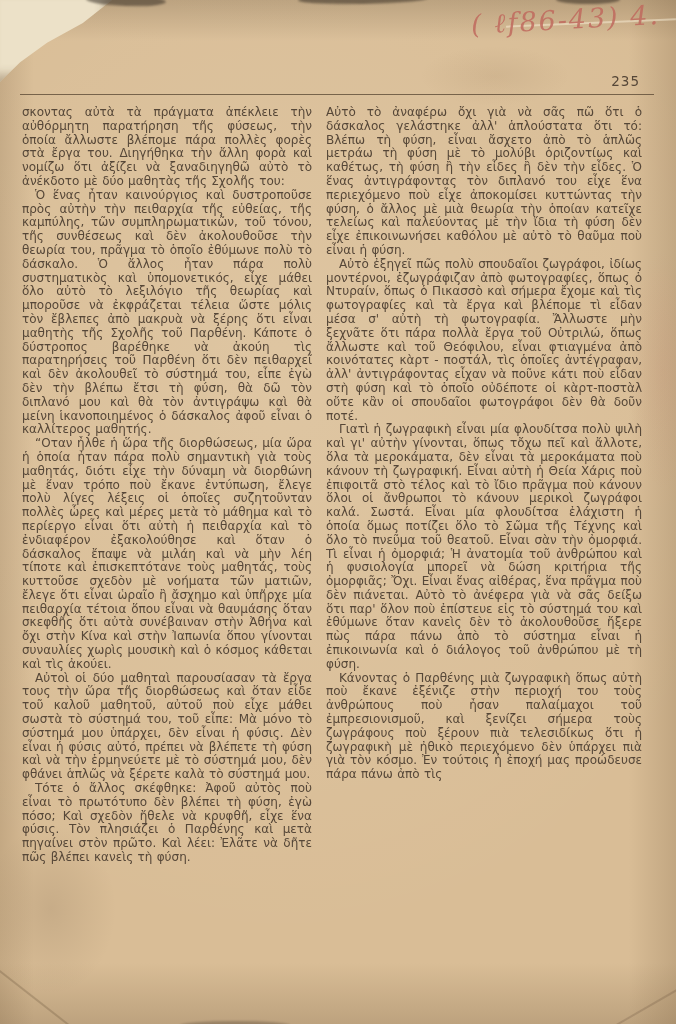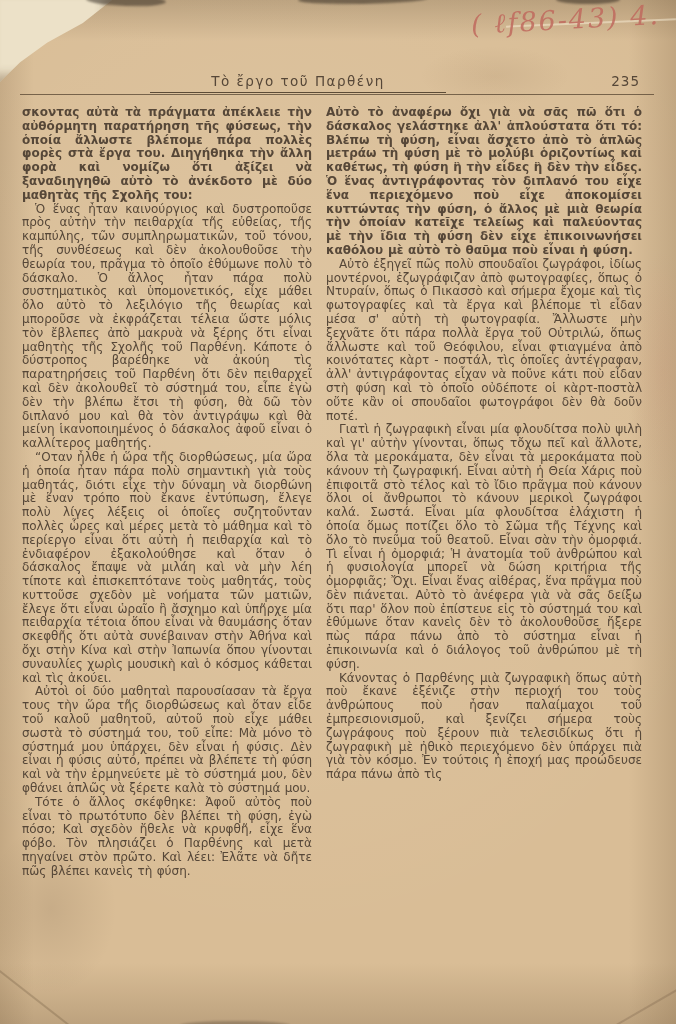--- a/index.html
+++ b/index.html
@@ -73,21 +73,21 @@
     position:absolute;left:22px;top:106px;width:620px;
     display:flex;gap:14px;
   }
   .col{
     color:var(--ink);font-size:12px;line-height:13.8px;
     text-align:justify;word-spacing:0.5px;
   }
   .col-left{width:290px;}
   .col-right{width:316px;}
   .col p{margin:0;text-indent:13px;}
-  .col p:first-child{text-indent:0;font-weight:bold;}
+  .col p:first-child{text-indent:0;}
 </style>
 </head>
 <body>
 
 <div class="page">
   <div class="texture"></div>
 
   <div class="torn-corner"></div>
   <div class="edge-mark em1"></div>
   <div class="edge-mark em2"></div>
@@ -96,31 +96,30 @@
   <div class="crease crease1"></div>
   <div class="crease crease2"></div>
   <div class="crease crease3"></div>
   <div class="stain stain1"></div>
   <div class="stain stain2"></div>
   <div class="stain stain3"></div>
 
   <div class="annotation">( ℓf86-43) 4.</div>
 
   <div class="header">
-    <span class="title">Τὸ ἔργο τοῦ Παρθένη</span>
     <span class="pagenum">235</span>
   </div>
 
   <div class="columns">
     <div class="col col-left">
         <p>σκοντας αὐτὰ τὰ πράγματα ἀπέκλειε τὴν αὐθόρμητη παρατήρηση τῆς φύσεως, τὴν ὁποία ἄλλωστε βλέπομε πάρα πολλὲς φορὲς στὰ ἔργα του. Διηγήθηκα τὴν ἄλλη φορὰ καὶ νομίζω ὅτι ἀξίζει νὰ ξαναδιηγηθῶ αὐτὸ τὸ ἀνέκδοτο μὲ δύο μαθητὰς τῆς Σχολῆς του:</p>
         <p>Ὁ ἕνας ἦταν καινούργιος καὶ δυστροποῦσε πρὸς αὐτὴν τὴν πειθαρχία τῆς εὐθείας, τῆς καμπύλης, τῶν συμπληρωματικῶν, τοῦ τόνου, τῆς συνθέσεως καὶ δὲν ἀκολουθοῦσε τὴν θεωρία του, πρᾶγμα τὸ ὁποῖο ἐθύμωνε πολὺ τὸ δάσκαλο. Ὁ ἄλλος ἦταν πάρα πολὺ συστηματικὸς καὶ ὑπομονετικός, εἶχε μάθει ὅλο αὐτὸ τὸ λεξιλόγιο τῆς θεωρίας καὶ μποροῦσε νὰ ἐκφράζεται τέλεια ὥστε μόλις τὸν ἔβλεπες ἀπὸ μακρυὰ νὰ ξέρης ὅτι εἶναι μαθητὴς τῆς Σχολῆς τοῦ Παρθένη. Κάποτε ὁ δύστροπος βαρέθηκε νὰ ἀκούη τὶς παρατηρήσεις τοῦ Παρθένη ὅτι δὲν πειθαρχεῖ καὶ δὲν ἀκολουθεῖ τὸ σύστημά του, εἶπε ἐγὼ δὲν τὴν βλέπω ἔτσι τὴ φύση, θὰ δῶ τὸν διπλανό μου καὶ θὰ τὸν ἀντιγράψω καὶ θὰ μείνη ἱκανοποιημένος ὁ δάσκαλος ἀφοῦ εἶναι ὁ καλλίτερος μαθητής.</p>
         <p>“Οταν ἦλθε ἡ ὥρα τῆς διορθώσεως, μία ὥρα ἡ ὁποία ἦταν πάρα πολὺ σημαντικὴ γιὰ τοὺς μαθητάς, διότι εἶχε τὴν δύναμη νὰ διορθώνη μὲ ἕναν τρόπο ποὺ ἔκανε ἐντύπωση, ἔλεγε πολὺ λίγες λέξεις οἱ ὁποῖες συζητοῦνταν πολλὲς ὧρες καὶ μέρες μετὰ τὸ μάθημα καὶ τὸ περίεργο εἶναι ὅτι αὐτὴ ἡ πειθαρχία καὶ τὸ ἐνδιαφέρον ἐξακολούθησε καὶ ὅταν ὁ δάσκαλος ἔπαψε νὰ μιλάη καὶ νὰ μὴν λέη τίποτε καὶ ἐπισκεπτότανε τοὺς μαθητάς, τοὺς κυττοῦσε σχεδὸν μὲ νοήματα τῶν ματιῶν, ἔλεγε ὅτι εἶναι ὡραῖο ἢ ἄσχημο καὶ ὑπῆρχε μία πειθαρχία τέτοια ὅπου εἶναι νὰ θαυμάσης ὅταν σκεφθῆς ὅτι αὐτὰ συνέβαιναν στὴν Ἀθήνα καὶ ὄχι στὴν Κίνα καὶ στὴν Ἰαπωνία ὅπου γίνονται συναυλίες χωρὶς μουσικὴ καὶ ὁ κόσμος κάθεται καὶ τὶς ἀκούει.</p>
         <p>Αὐτοὶ οἱ δύο μαθηταὶ παρουσίασαν τὰ ἔργα τους τὴν ὥρα τῆς διορθώσεως καὶ ὅταν εἶδε τοῦ καλοῦ μαθητοῦ, αὐτοῦ ποὺ εἶχε μάθει σωστὰ τὸ σύστημά του, τοῦ εἶπε: Μὰ μόνο τὸ σύστημά μου ὑπάρχει, δὲν εἶναι ἡ φύσις. Δὲν εἶναι ἡ φύσις αὐτό, πρέπει νὰ βλέπετε τὴ φύση καὶ νὰ τὴν ἑρμηνεύετε μὲ τὸ σύστημά μου, δὲν φθάνει ἁπλῶς νὰ ξέρετε καλὰ τὸ σύστημά μου.</p>
-        <p>Τότε ὁ ἄλλος σκέφθηκε: Ἀφοῦ αὐτὸς ποὺ εἶναι τὸ πρωτότυπο δὲν βλέπει τὴ φύση, ἐγὼ πόσο; Καὶ σχεδὸν ἤθελε νὰ κρυφθῆ, εἶχε ἕνα φόβο. Τὸν πλησιάζει ὁ Παρθένης καὶ μετὰ πηγαίνει στὸν πρῶτο. Καὶ λέει: Ἐλᾶτε νὰ δῆτε πῶς βλέπει κανεὶς τὴ φύση.</p>
+        <p>Τότε ὁ ἄλλος σκέφθηκε: Ἀφοῦ αὐτὸς ποὺ εἶναι τὸ πρωτότυπο δὲν βλέπει τὴ φύση, ἐγὼ πόσο; Καὶ σχεδὸν ἤθελε νὰ κρυφθῆ, εἶχε ἕνα φύσις. Τὸν πλησιάζει ὁ Παρθένης καὶ μετὰ πηγαίνει στὸν πρῶτο. Καὶ λέει: Ἐλᾶτε νὰ δῆτε πῶς βλέπει κανεὶς τὴ φύση.</p>
       </div>
     <div class="col col-right">
         <p>Αὐτὸ τὸ ἀναφέρω ὄχι γιὰ νὰ σᾶς πῶ ὅτι ὁ δάσκαλος γελάστηκε ἀλλ' ἁπλούστατα ὅτι τό: Βλέπω τὴ φύση, εἶναι ἄσχετο ἀπὸ τὸ ἁπλῶς μετράω τὴ φύση μὲ τὸ μολύβι ὁριζοντίως καὶ καθέτως, τὴ φύση ἢ τὴν εἶδες ἢ δὲν τὴν εἶδες. Ὁ ἕνας ἀντιγράφοντας τὸν διπλανό του εἶχε ἕνα περιεχόμενο ποὺ εἶχε ἀποκομίσει κυττώντας τὴν φύση, ὁ ἄλλος μὲ μιὰ θεωρία τὴν ὁποίαν κατεῖχε τελείως καὶ παλεύοντας μὲ τὴν ἴδια τὴ φύση δὲν εἶχε ἐπικοινωνήσει καθόλου μὲ αὐτὸ τὸ θαῦμα ποὺ εἶναι ἡ φύση.</p>
         <p>Αὐτὸ ἐξηγεῖ πῶς πολὺ σπουδαῖοι ζωγράφοι, ἰδίως μοντέρνοι, ἐζωγράφιζαν ἀπὸ φωτογραφίες, ὅπως ὁ Ντυραίν, ὅπως ὁ Πικασσὸ καὶ σήμερα ἔχομε καὶ τὶς φωτογραφίες καὶ τὰ ἔργα καὶ βλέπομε τὶ εἶδαν μέσα σ' αὐτὴ τὴ φωτογραφία. Ἄλλωστε μὴν ξεχνᾶτε ὅτι πάρα πολλὰ ἔργα τοῦ Οὐτριλώ, ὅπως ἄλλωστε καὶ τοῦ Θεόφιλου, εἶναι φτιαγμένα ἀπὸ κοινότατες κὰρτ - ποστάλ, τὶς ὁποῖες ἀντέγραφαν, ἀλλ' ἀντιγράφοντας εἶχαν νὰ ποῦνε κάτι ποὺ εἶδαν στὴ φύση καὶ τὸ ὁποῖο οὐδέποτε οἱ κὰρτ-ποστὰλ οὔτε κἂν οἱ σπουδαῖοι φωτογράφοι δὲν θὰ δοῦν ποτέ.</p>
         <p>Γιατὶ ἡ ζωγραφικὴ εἶναι μία φλουδίτσα πολὺ ψιλὴ καὶ γι' αὐτὴν γίνονται, ὅπως τὄχω πεῖ καὶ ἄλλοτε, ὅλα τὰ μεροκάματα, δὲν εἶναι τὰ μεροκάματα ποὺ κάνουν τὴ ζωγραφική. Εἶναι αὐτὴ ἡ Θεία Χάρις ποὺ ἐπιφοιτᾶ στὸ τέλος καὶ τὸ ἴδιο πρᾶγμα ποὺ κάνουν ὅλοι οἱ ἄνθρωποι τὸ κάνουν μερικοὶ ζωγράφοι καλά. Σωστά. Εἶναι μία φλουδίτσα ἐλάχιστη ἡ ὁποία ὅμως ποτίζει ὅλο τὸ Σῶμα τῆς Τέχνης καὶ ὅλο τὸ πνεῦμα τοῦ θεατοῦ. Εἶναι σὰν τὴν ὀμορφιά. Τὶ εἶναι ἡ ὀμορφιά; Ἡ ἀνατομία τοῦ ἀνθρώπου καὶ ἡ φυσιολογία μπορεῖ νὰ δώση κριτήρια τῆς ὀμορφιᾶς; Ὄχι. Εἶναι ἕνας αἰθέρας, ἕνα πρᾶγμα ποὺ δὲν πιάνεται. Αὐτὸ τὸ ἀνέφερα γιὰ νὰ σᾶς δείξω ὅτι παρ' ὅλον ποὺ ἐπίστευε εἰς τὸ σύστημά του καὶ ἐθύμωνε ὅταν κανεὶς δὲν τὸ ἀκολουθοῦσε ἤξερε πὼς πάρα πάνω ἀπὸ τὸ σύστημα εἶναι ἡ ἐπικοινωνία καὶ ὁ διάλογος τοῦ ἀνθρώπου μὲ τὴ φύση.</p>
         <p>Κάνοντας ὁ Παρθένης μιὰ ζωγραφικὴ ὅπως αὐτὴ ποὺ ἔκανε ἐξένιζε στὴν περιοχή του τοὺς ἀνθρώπους ποὺ ἦσαν παλαίμαχοι τοῦ ἐμπρεσιονισμοῦ, καὶ ξενίζει σήμερα τοὺς ζωγράφους ποὺ ξέρουν πιὰ τελεσιδίκως ὅτι ἡ ζωγραφικὴ μὲ ἠθικὸ περιεχόμενο δὲν ὑπάρχει πιὰ γιὰ τὸν κόσμο. Ἐν τούτοις ἡ ἐποχή μας προώδευσε πάρα πάνω ἀπὸ τὶς</p>
       </div>
   </div>
 </div>
 

